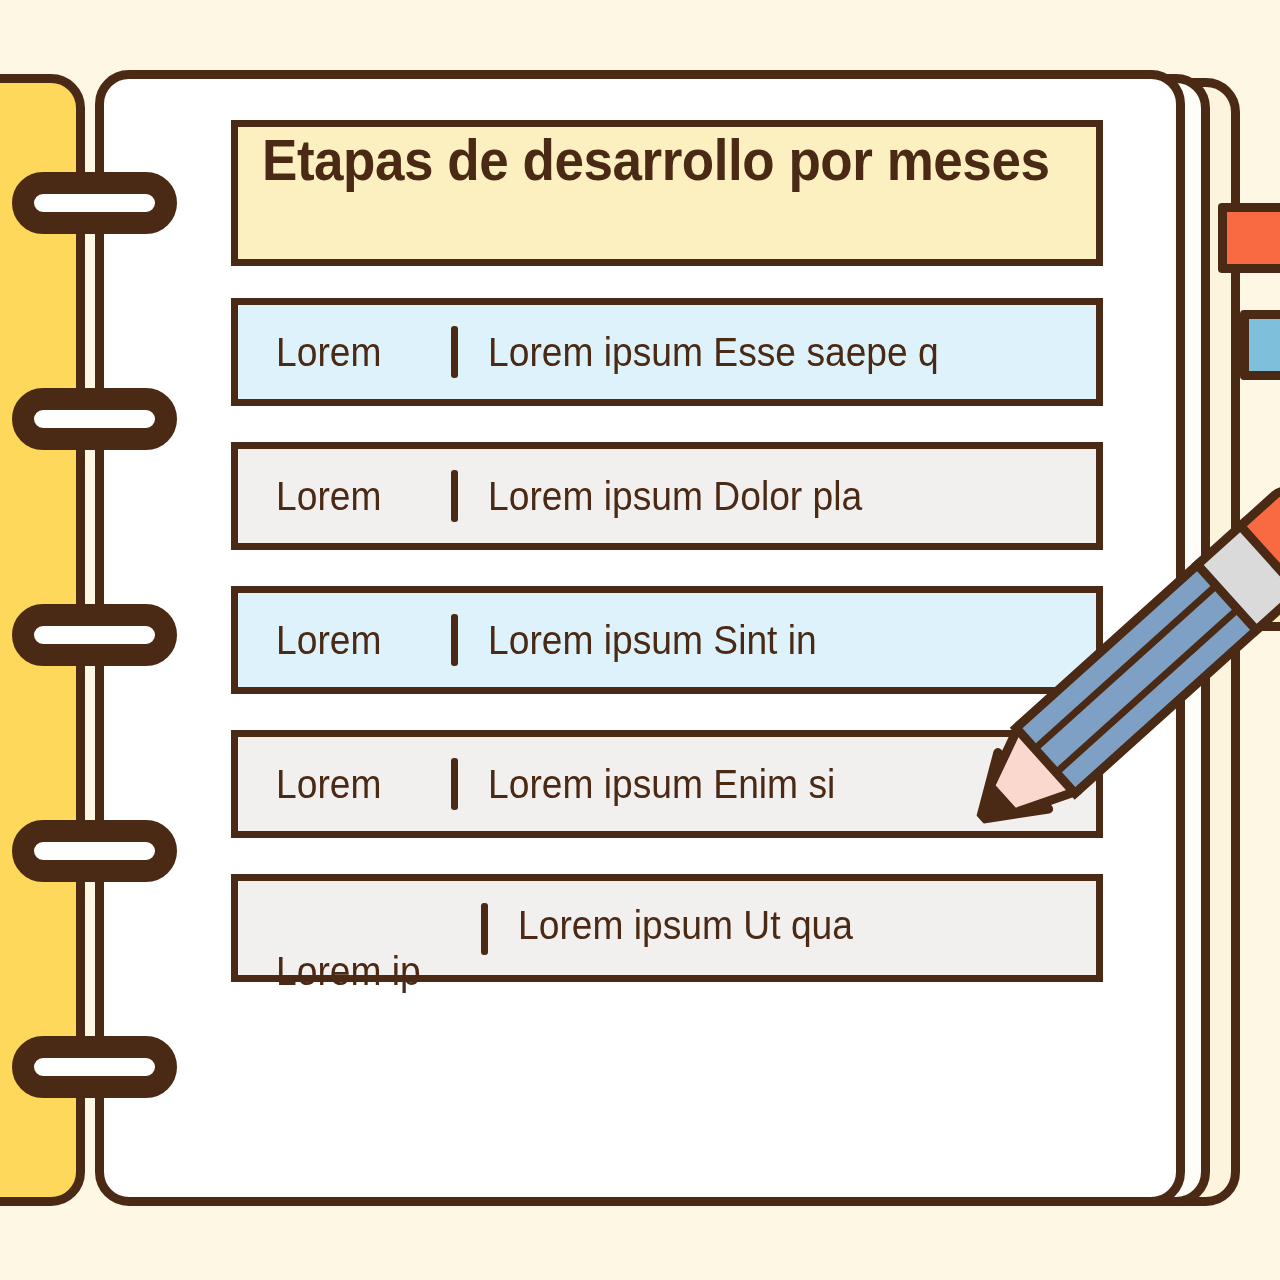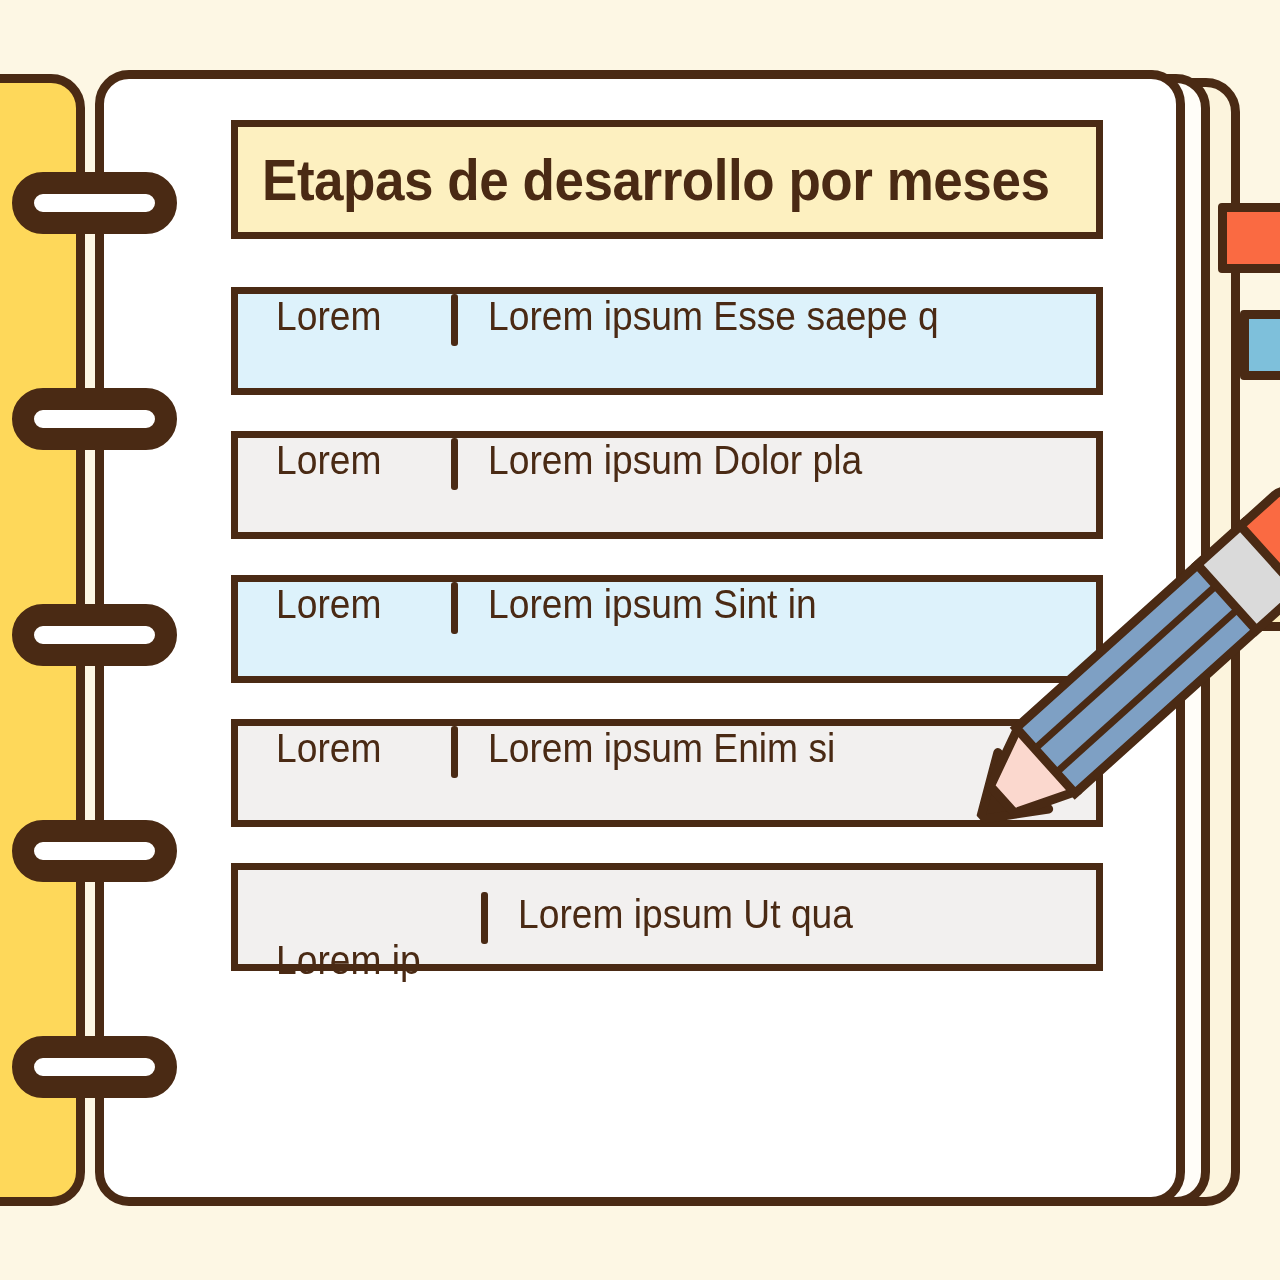--- a/index.html
+++ b/index.html
@@ -87,46 +87,45 @@
   
   .content {
     position: absolute;
     left: 231px;
     top: 120px;
     width: 872px;
     z-index: 4;
   }
 
   .title-band {
-    height: 119px;
+    height: 146px;
     background: #FDF0C0;
     border: 7px solid #4A2A14;
     box-sizing: border-box;
     display: flex;
-    align-items: center;
     padding-left: 24px;
-    margin-bottom: 48px;
+    margin-bottom: 32px;
   }
   .title-text {
     font-family: "Liberation Sans Narrow", "Liberation Sans", sans-serif;
     font-size: 57px;
     font-weight: bold;
     color: #4A2A14;
     letter-spacing: -0.5px;
     transform: scaleX(0.93);
     transform-origin: left center;
     white-space: nowrap;
   }
 
   .row {
     height: 108px;
     border: 7px solid #4A2A14;
     box-sizing: border-box;
     display: flex;
-    align-items: flex-start;
+    align-items: center;
     margin-bottom: 36px;
     padding-left: 38px;
     overflow: visible;
   }
   .row.blue { background: #DDF2FB; }
   .row.gray { background: #F2F0EF; }
 
   .row-label {
     font-size: 40px;
     color: #4A2A14;

